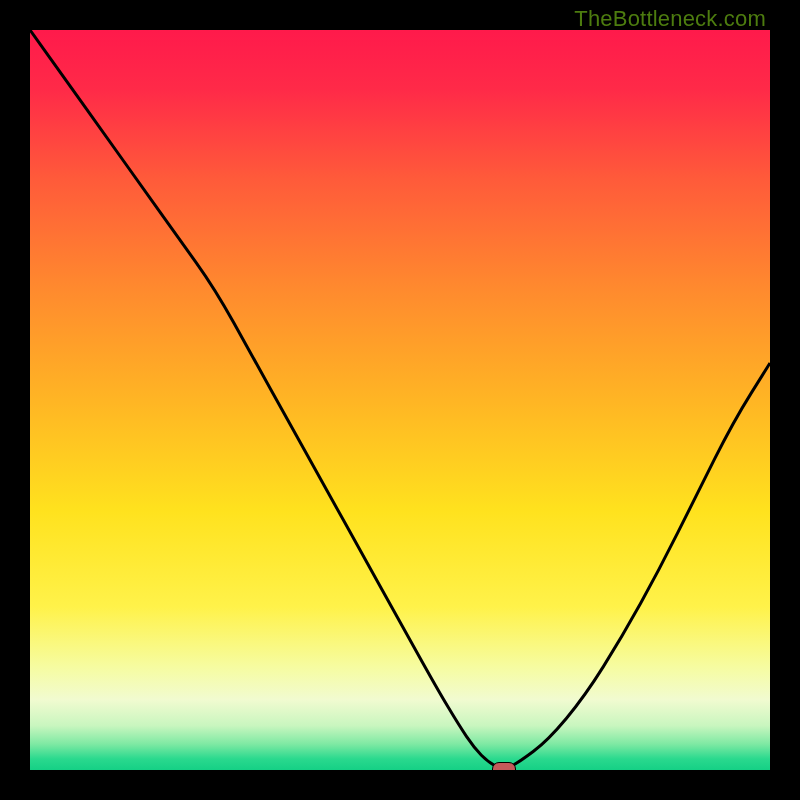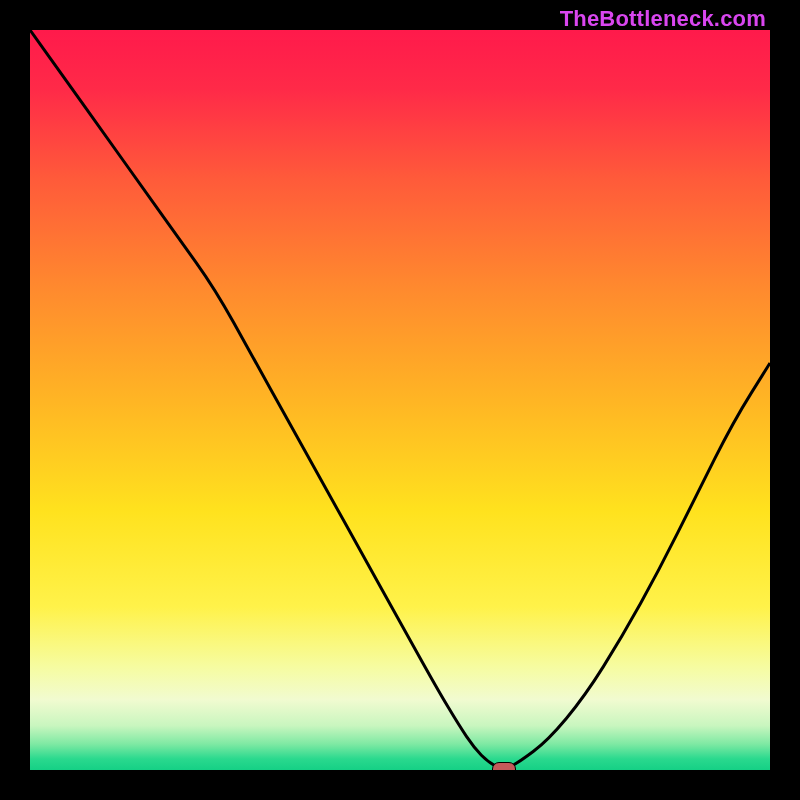--- a/index.html
+++ b/index.html
@@ -22,23 +22,23 @@
     left: 30px;
     top: 30px;
     width: 740px;
     height: 740px;
     overflow: hidden;
   }
   .watermark {
     position: absolute;
     top: 6px;
     right: 34px;
-    color: #d946ef;
+    color: #4d7c0f;
     font-size: 22px;
-    font-weight: 700;
+    font-weight: 400;
     letter-spacing: 0.2px;
     user-select: none;
   }
   .marker {
     position: absolute;
     width: 22px;
     height: 14px;
     background: #c35a5a;
     border: 1px solid #000;
     border-radius: 7px;

